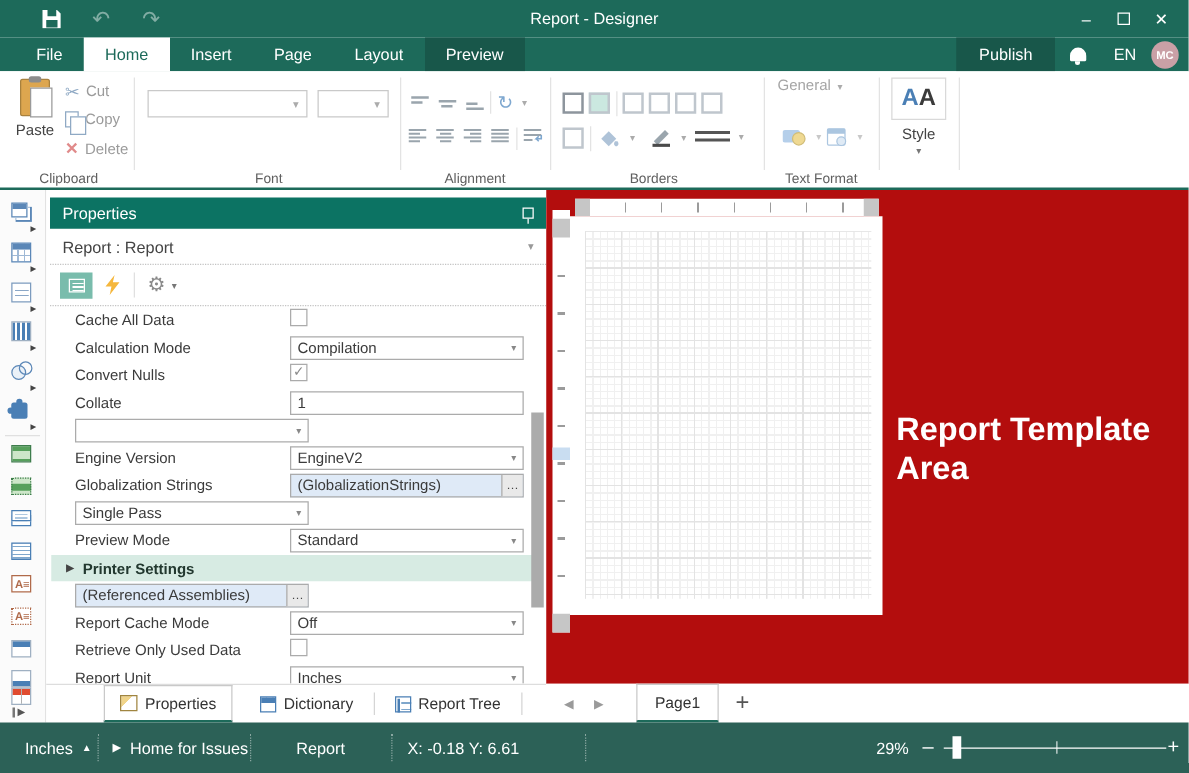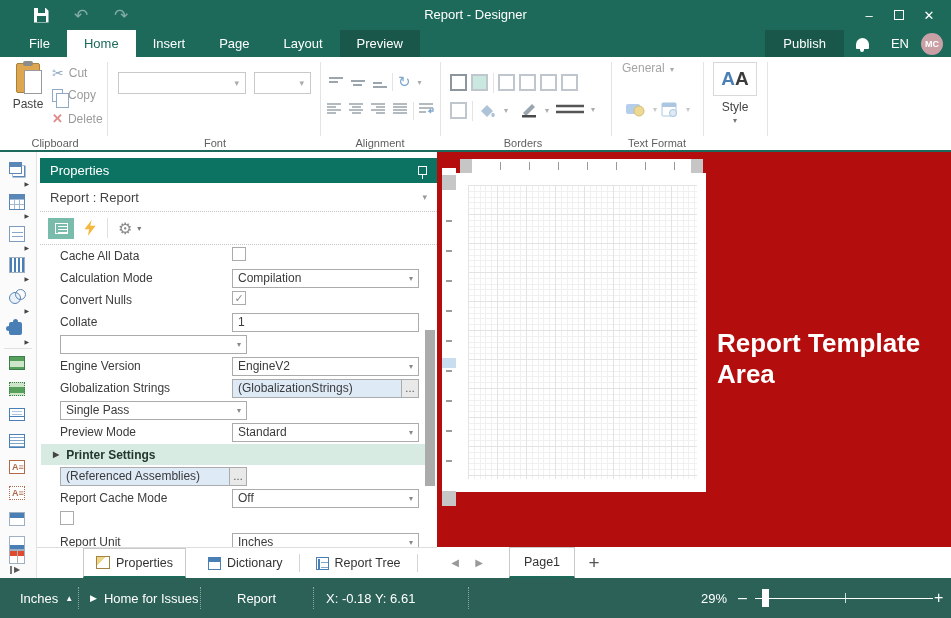--- a/index.html
+++ b/index.html
@@ -530,20 +530,21 @@
         <div class="prow">
           <span class="prow-label">Report Cache Mode</span>
           <div class="pctrl">
             <div class="pselect">
               <span>Off</span>
               <span class="caret">▾</span>
             </div>
           </div>
         </div>
         <div class="prow">
+          <span class="prow-label">Retrieve Only Used Data</span>
           <div class="pctrl">
             <div class="pcheck"></div>
           </div>
         </div>
         <div class="prow">
           <span class="prow-label">Report Unit</span>
           <div class="pctrl">
             <div class="pselect">
               <span>Inches</span>
               <span class="caret">▾</span>

